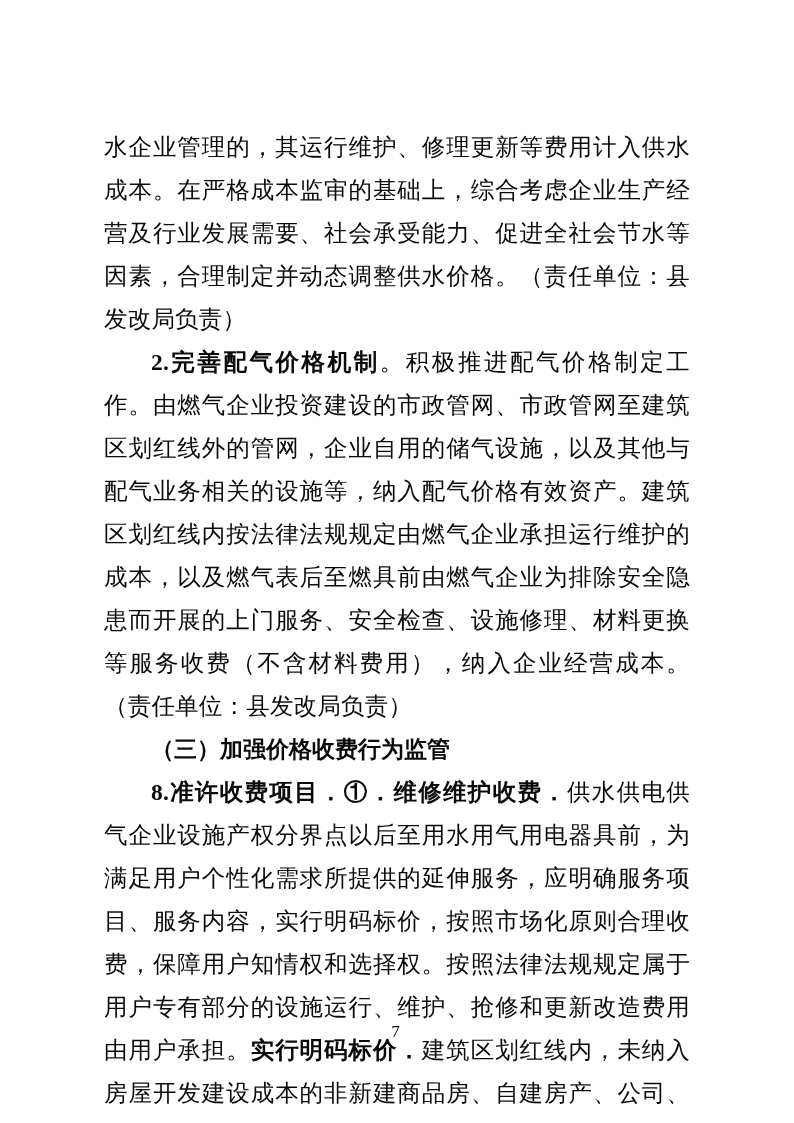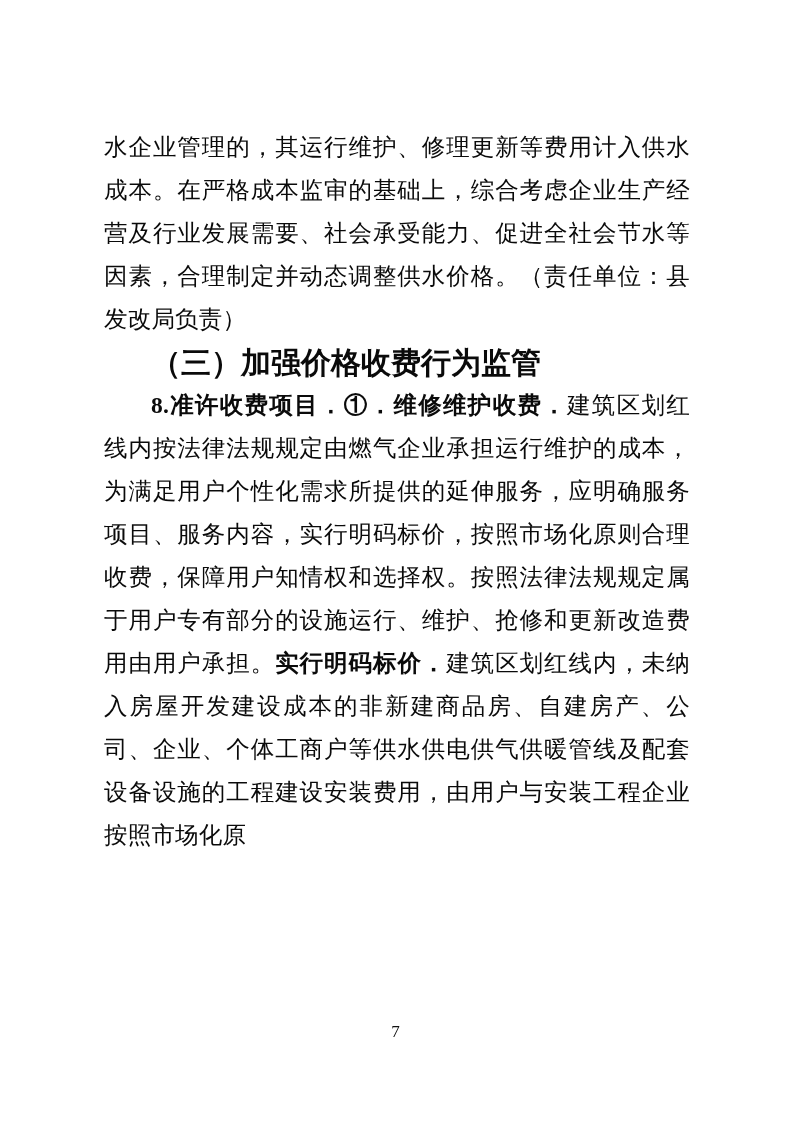--- a/index.html
+++ b/index.html
@@ -32,21 +32,21 @@
     text-justify: inter-ideograph;
     margin: 0 0 0 0;
   }
   .indent {
     text-indent: 47px;
   }
   .bold {
     font-weight: bold;
   }
   .heading {
-    font-size: 30px;
+    font-size: 23px;
     line-height: 43px;
     font-weight: bold;
     text-indent: 47px;
     margin: 0;
   }
   .page-number {
     position: absolute;
     left: 0;
     right: 0;
     top: 1022px;
@@ -60,25 +60,28 @@
 </head>
 <body>
 
 <div class="page">
   <div class="content">
 
     <p class="para">
       <span class="seg">水企业管理的，其运行维护、修理更新等费用计入供水成本。在严格成本监审的基础上，综合考虑企业生产经营及行业发展需要、社会承受能力、促进全社会节水等因素，合理制定并动态调整供水价格。（责任单位：县发改局负责）</span>
     </p>
 
+    <p class="para indent">
+      <span class="seg bold">2.完善配气价格机制</span><span class="seg">。积极推进配气价格制定工作。由燃气企业投资建设的市政管网、市政管网至建筑区划红线外的管网，企业自用的储气设施，以及其他与配气业务相关的设施等，纳入配气价格有效资产。建筑区划红线内按法律法规规定由燃气企业承担运行维护的成本，以及燃气表后至燃具前由燃气企业为排除安全隐患而开展的上门服务、安全检查、设施修理、材料更换等服务收费（不含材料费用），纳入企业经营成本。（责任单位：县发改局负责）</span>
+    </p>
 
     <p class="heading">
       <span class="seg">（三）加强价格收费行为监管</span>
     </p>
 
     <p class="para indent">
-      <span class="seg bold">8.准许收费项目．①．维修维护收费．</span><span class="seg">建筑区划红线内按法律法规规定由燃气企业承担运行维护的成本，为满足用户个性化需求所提供的延伸服务，应明确服务项目、服务内容，实行明码标价，按照市场化原则合理收费，保障用户知情权和选择权。按照法律法规规定属于用户专有部分的设施运行、维护、抢修和更新改造费用由用户承担。</span><span class="seg bold">实行明码标价．</span><span class="seg">建筑区划红线内，未纳入房屋开发建设成本的非新建商品房、自建房产、公司、企业、个体工商户等供水供电供气供暖管线及配套设备设施的工程建设安装费用，由用户与安装工程企业按照市场化原</span>
+      <span class="seg bold">8.准许收费项目．①．维修维护收费．</span><span class="seg">供水供电供气企业设施产权分界点以后至用水用气用电器具前，为满足用户个性化需求所提供的延伸服务，应明确服务项目、服务内容，实行明码标价，按照市场化原则合理收费，保障用户知情权和选择权。按照法律法规规定属于用户专有部分的设施运行、维护、抢修和更新改造费用由用户承担。</span><span class="seg bold">实行明码标价．</span><span class="seg">建筑区划红线内，未纳入房屋开发建设成本的非新建商品房、自建房产、公司、企业、个体工商户等供水供电供气供暖管线及配套设备设施的工程建设安装费用，由用户与安装工程企业按照市场化原</span>
     </p>
 
   </div>
 
   <div class="page-number">7</div>
 </div>
 
 </body></html>

